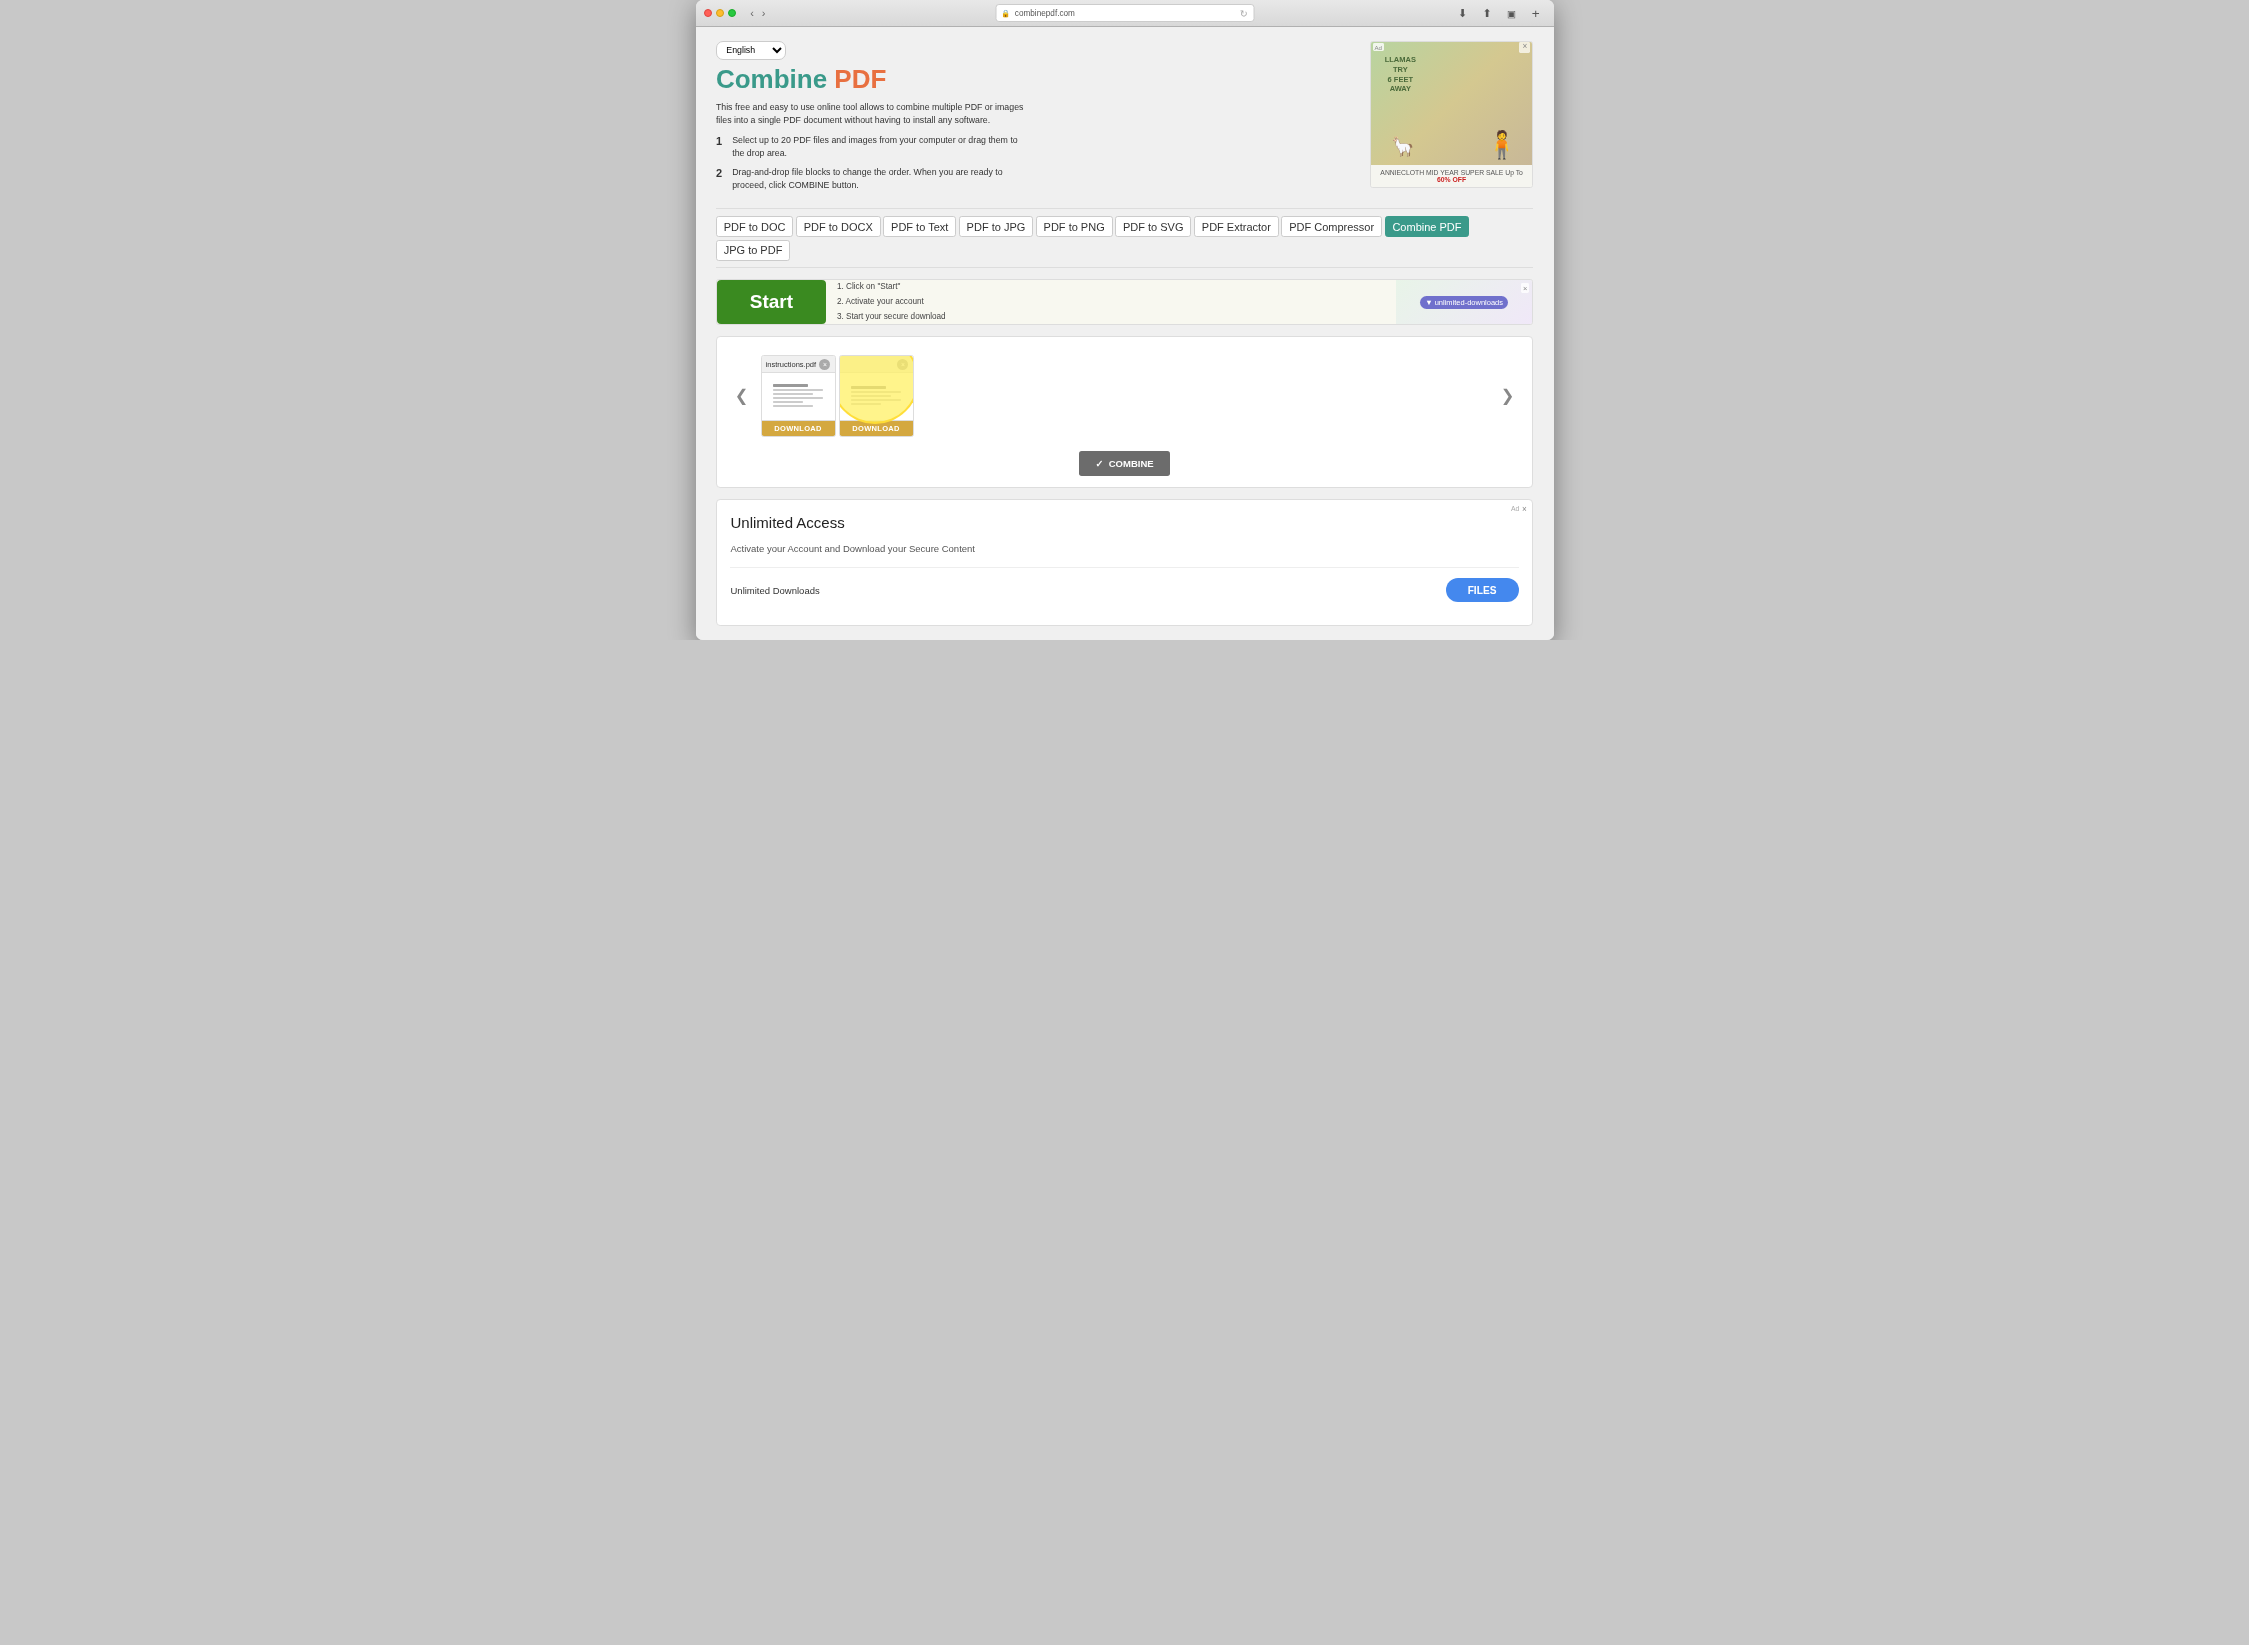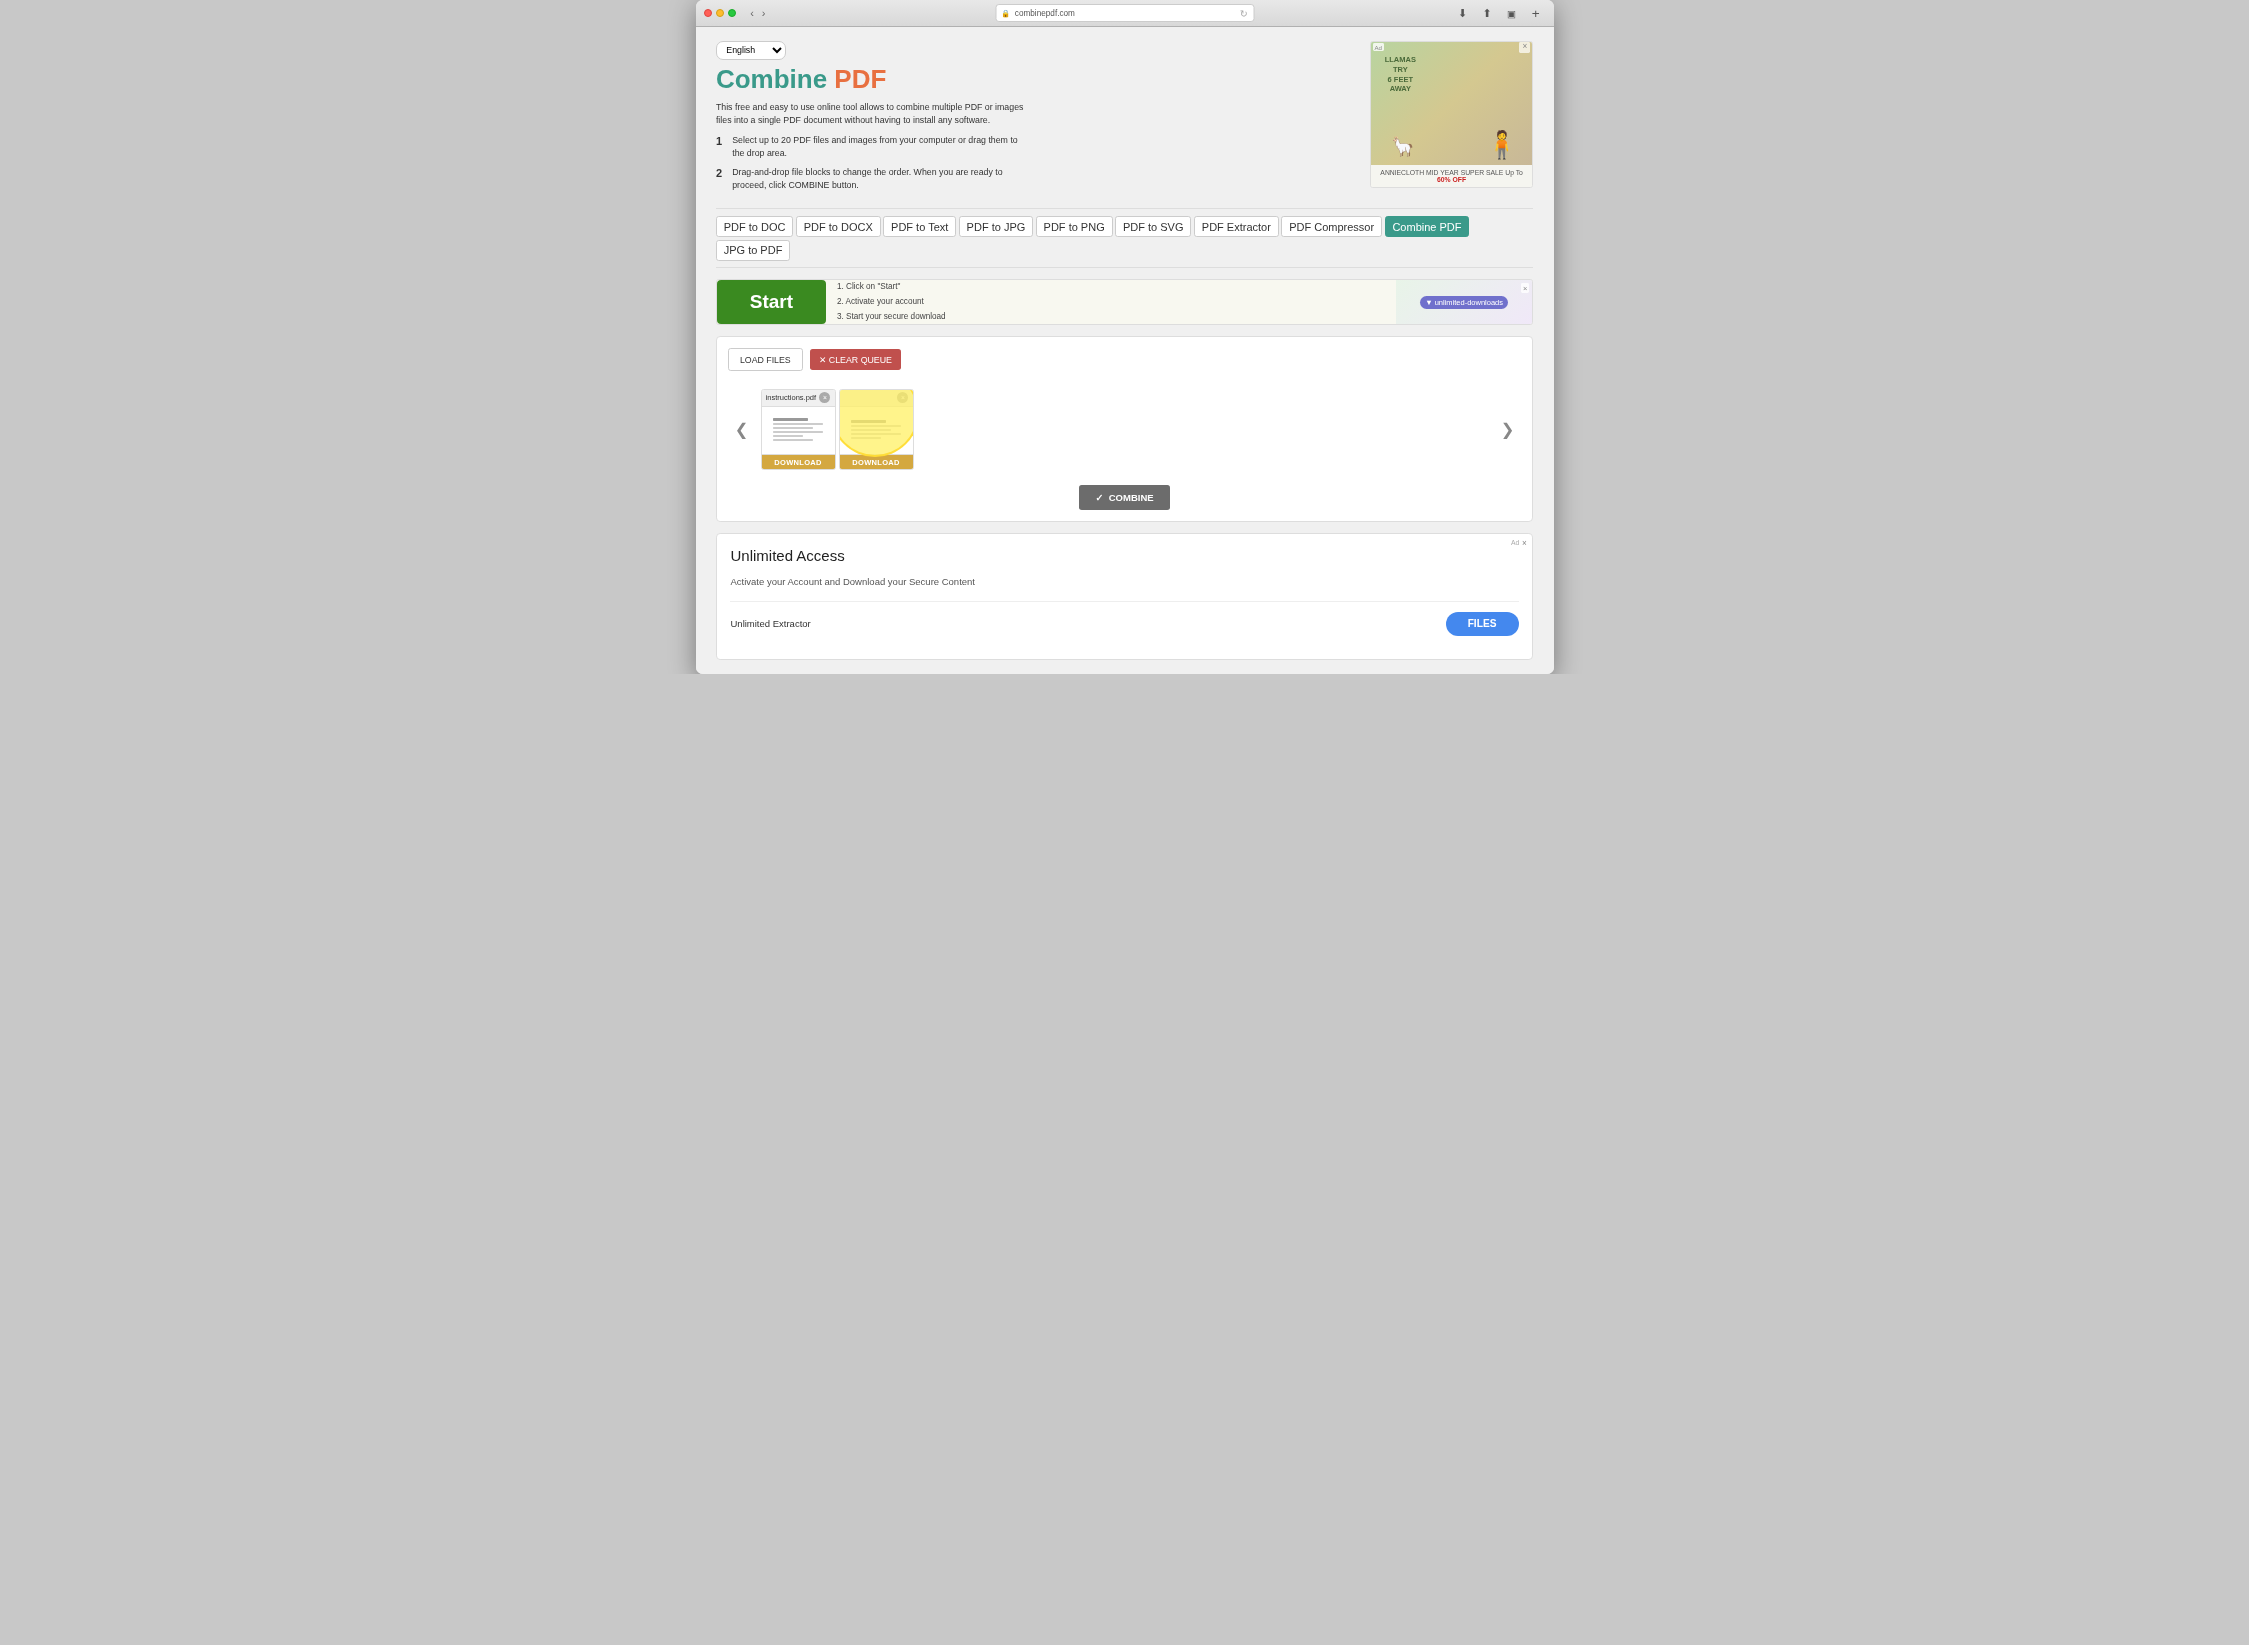--- a/index.html
+++ b/index.html
@@ -636,24 +636,20 @@
         <div>2. Activate your account</div>
         <div>3. Start your secure download</div>
       </div>
       <div class="ad-wide-right">
         <span class="unlimited-badge">▼ unlimited-downloads</span>
       </div>
       <span class="ad-wide-close">×</span>
     </div>
 
     <div class="tool-area">
-      <div class="tool-buttons">
-        <button class="upload-btn">LOAD FILES</button>
-        <button class="clear-btn">✕  CLEAR QUEUE</button>
-      </div>
 
       <div class="files-carousel">
         <button class="carousel-btn">❮</button>
 
         <div class="files-container">
 
           <div class="file-card">
             <div class="file-card-header">
               <span>instructions.pdf</span>
               <button class="file-card-close">×</button>
@@ -703,20 +699,20 @@
     </div>
 
     <div class="bottom-ad">
       <div class="bottom-ad-close">
         <span style="font-size:6.8px; color:#aaa;">Ad</span>
         <span style="cursor:pointer;">×</span>
       </div>
       <h2>Unlimited Access</h2>
       <p>Activate your Account and Download your Secure Content</p>
       <div class="bottom-ad-row">
-        <span class="unlimited-label">Unlimited Extractor</span>
+        <span class="unlimited-label">Unlimited Downloads</span>
         <button class="open-btn">FILES</button>
       </div>
     </div>
 
   </div>
 </div>
 
 
 </body></html>

